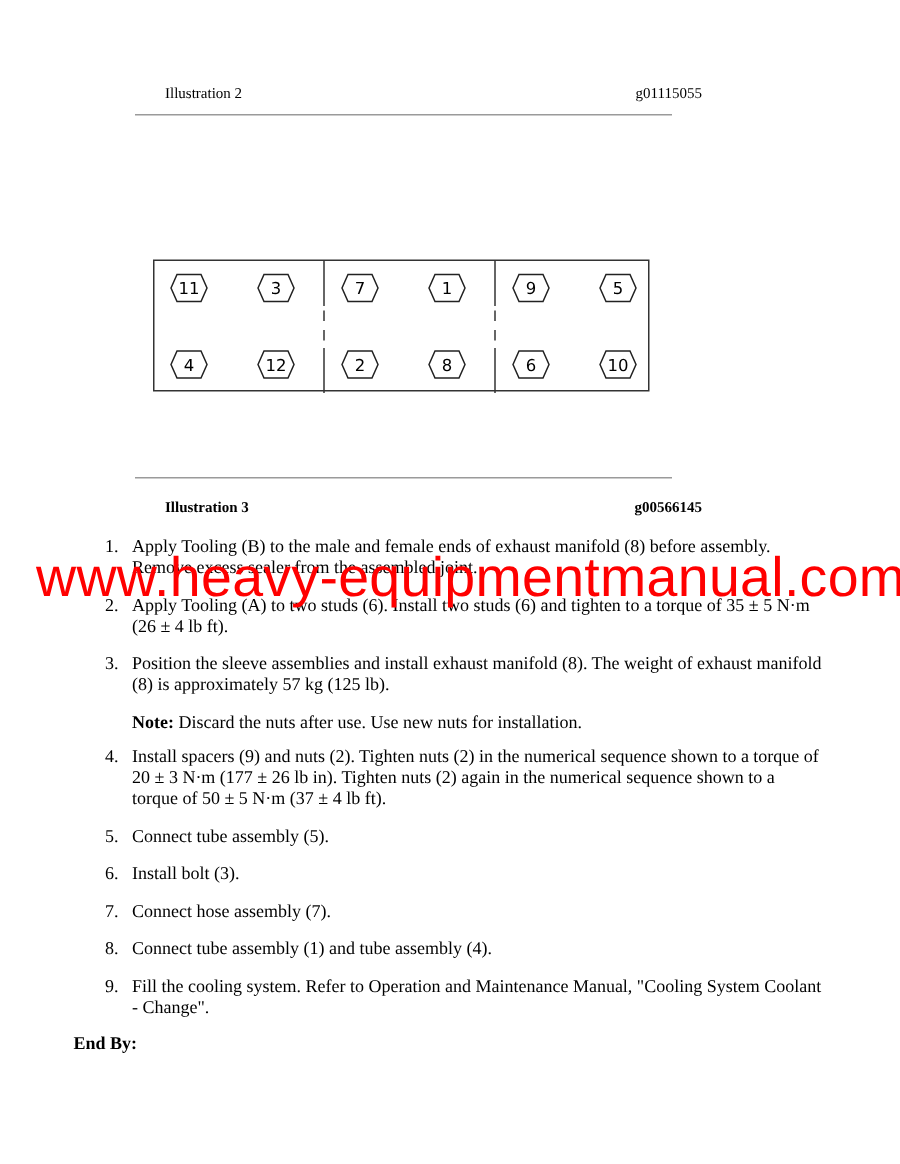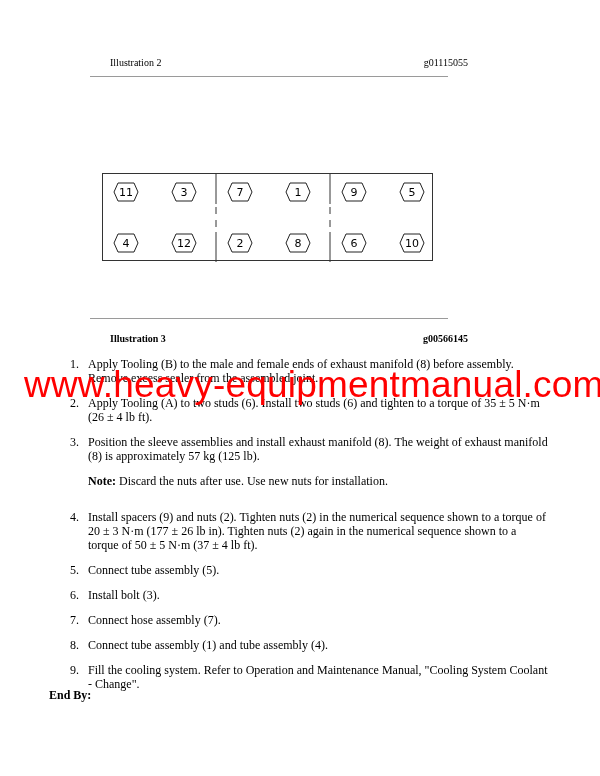--- a/index.html
+++ b/index.html
@@ -5,21 +5,21 @@
   html, body { margin: 0; padding: 0; background: #ffffff; }
   body { width: 600px; height: 776px; position: relative; overflow: hidden;
          font-family: "Liberation Serif", serif; color: #000; font-size: 12px; }
   .caption { position: absolute; left: 90px; width: 358px; display: flex; justify-content: space-between; font-size: 10px; margin-left: 20px; }
   .rule { position: absolute; left: 90px; width: 358px; height: 0; border-top: 1px solid #9a9a9a; }
   .diagram { position: absolute; left: 102px; top: 153px; width: 331px; height: 88px; border: 1px solid #333; box-sizing: border-box; margin-top: 20px; }
   .diagram svg { position: absolute; left: 0; top: 0; }
   .steps { position: absolute; left: 70px; top: 357px; width: 480px; margin: 0; padding: 0; list-style: none; }
   .step { position: relative; padding-left: 18px; line-height: 14px; margin-bottom: 11px; }
   .step .num { position: absolute; left: 0; top: 0; }
-  .note { padding-left: 18px; line-height: 14px; margin-bottom: 22px; }
+  .note { padding-left: 18px; line-height: 14px; margin-bottom: 9px; }
   .note b { font-weight: bold; }
   .endby { position: absolute; left: 49px; top: 688px; font-weight: bold; }
   .watermark { position: absolute; left: 24px; top: 366px; font-family: "Liberation Sans", sans-serif;
                color: #ff0000; font-size: 37px; line-height: 38px; letter-spacing: 0.2px; white-space: nowrap; }
 </style>
 </head>
 <body>
 
 <div class="caption" style="top:57px;">
   <span>Illustration 2</span>

